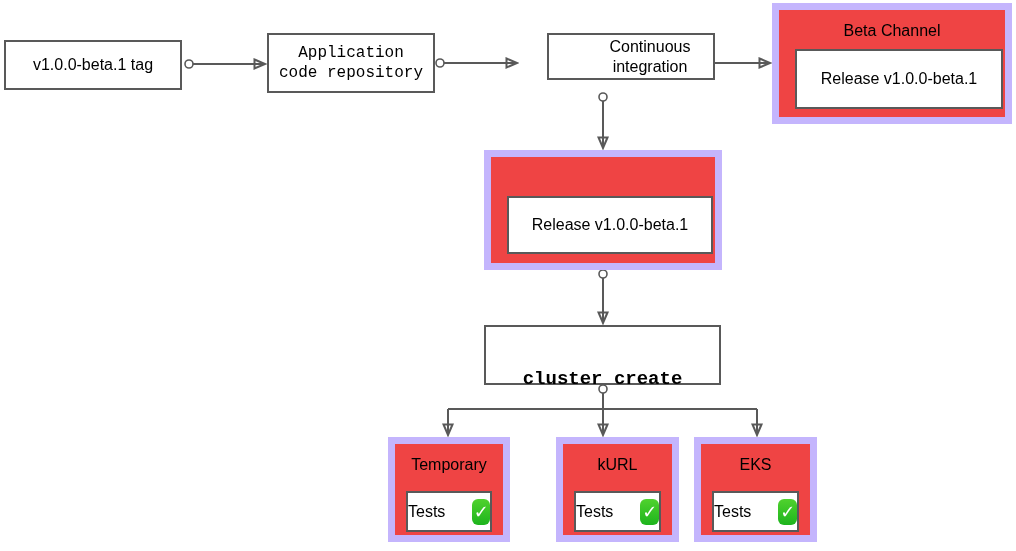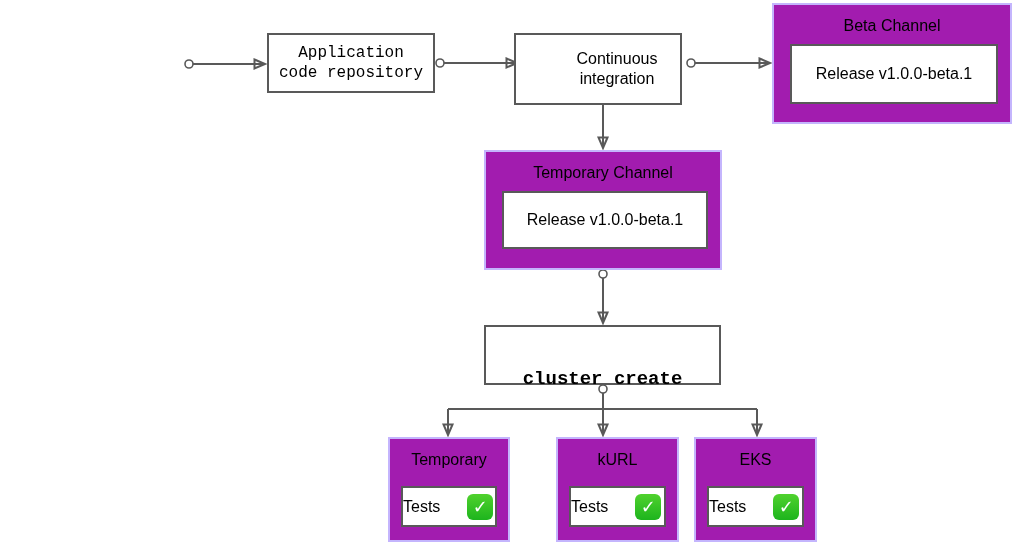--- a/index.html
+++ b/index.html
@@ -25,22 +25,22 @@
     align-items: center;
     justify-content: center;
     text-align: center;
     font-size: 16px;
     line-height: 20px;
     padding: 0 6px;
   }
   .container {
     position: absolute;
     box-sizing: border-box;
-    border: 2px solid #c4b5fd;
-    background: #a21caf;
+    border: 7px solid #c4b5fd;
+    background: #ef4444;
   }
   .container-title {
     text-align: center;
     margin-top: 11px;
     font-size: 16px;
     line-height: 20px;
   }
   .release-box {
     position: absolute;
     box-sizing: border-box;
@@ -116,38 +116,40 @@
     <line x1="691" y1="63" x2="770" y2="63" marker-start="url(#m-circle)" marker-end="url(#m-arrow)"></line>
     <line x1="603" y1="97" x2="603" y2="148" marker-start="url(#m-circle)" marker-end="url(#m-arrow)"></line>
     <line x1="603" y1="274" x2="603" y2="323" marker-start="url(#m-circle)" marker-end="url(#m-arrow)"></line>
     <path d="M603,389 L603,409" marker-start="url(#m-circle)"></path>
     <path d="M448,409 L757,409"></path>
     <line x1="448" y1="409" x2="448" y2="435" marker-end="url(#m-arrow)"></line>
     <line x1="603" y1="409" x2="603" y2="435" marker-end="url(#m-arrow)"></line>
     <line x1="757" y1="409" x2="757" y2="435" marker-end="url(#m-arrow)"></line>
   </svg>
 
+  <div class="box" style="left:4px; top:40px; width:178px; height:50px;">
+    <span>v1.0.0-beta.1 tag</span>
+  </div>
 
   <div class="box" style="left:267px; top:33px; width:168px; height:60px;font-family:Liberation Mono, monospace;">
     <span>Application code repository</span>
   </div>
 
-  <div class="box" style="left:514px; top:33px; width:168px; height:72px;padding-left:44px;">
+  <div class="box" style="left:547px; top:33px; width:168px; height:47px;padding-left:44px;">
     <span>Continuous integration</span>
   </div>
 
   <div class="container" style="left:772px; top:3px; width:240px; height:121px;">
     <div class="container-title">Beta Channel</div>
     <div class="release-box" style="left:16px; top:39px; width:208px; height:60px;">
       <span>Release v1.0.0-beta.1</span>
     </div>
   </div>
 
   <div class="container" style="left:484px; top:150px; width:238px; height:120px;">
-    <div class="container-title">Temporary Channel</div>
     <div class="release-box" style="left:16px; top:39px; width:206px; height:58px;">
       <span>Release v1.0.0-beta.1</span>
     </div>
   </div>
 
   <div class="box" style="left:484px; top:325px; width:237px; height:60px;">
     <span class="mono-label">cluster create</span>
   </div>
 
   <div class="container" style="left:388px; top:437px; width:122px; height:105px;">

